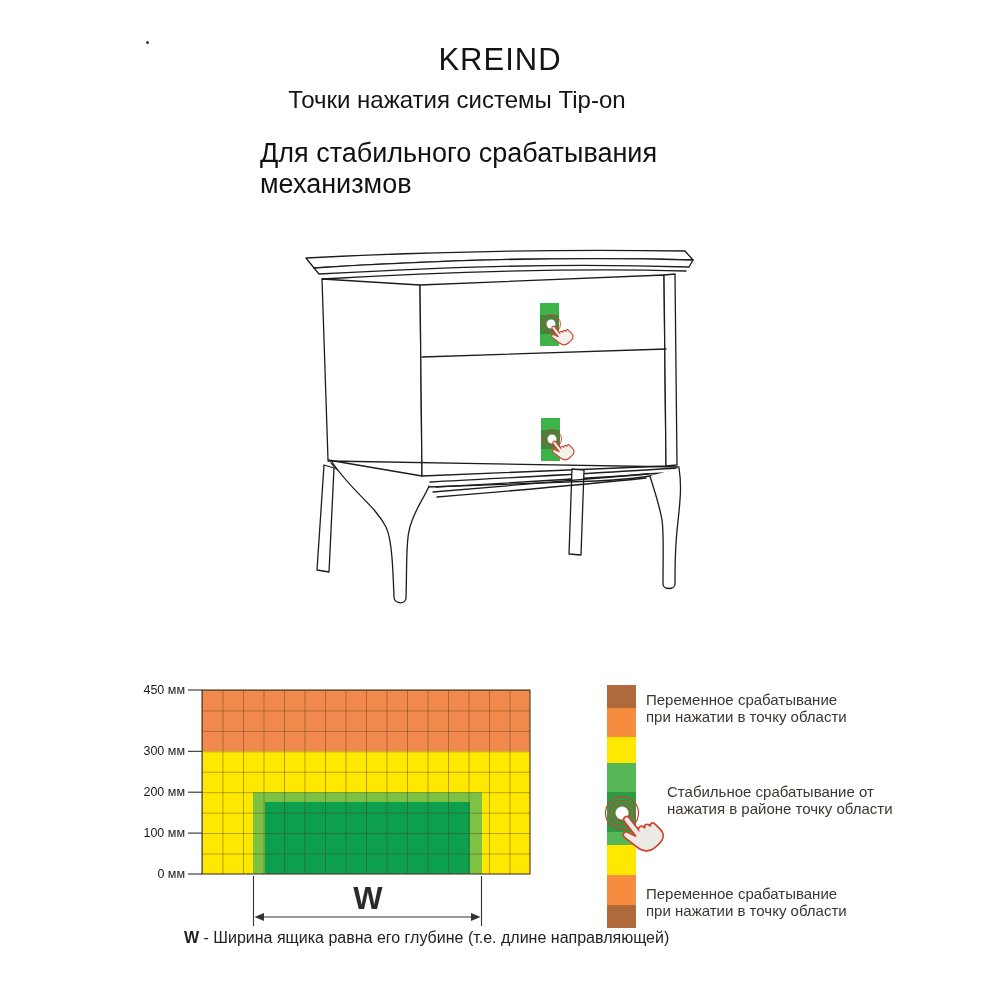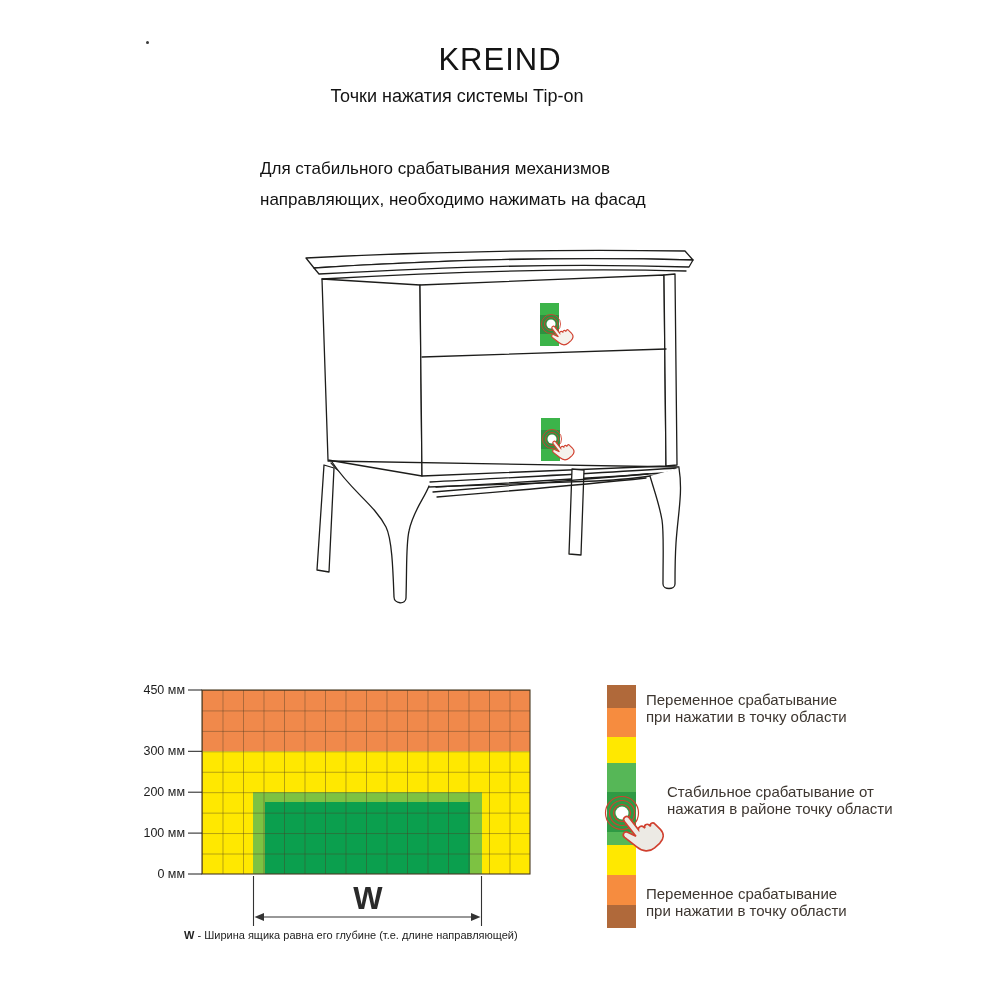--- a/index.html
+++ b/index.html
@@ -1,52 +1,51 @@
 <!DOCTYPE html>
 <html><head>
 <meta charset="utf-8">
 <style>
   html,body{margin:0;padding:0;background:#ffffff;}
   #stage{position:relative;width:928px;height:1000px;background:#ffffff;overflow:hidden;
          font-family:"Liberation Sans", sans-serif;color:#1c1c1c;}
   .abs{position:absolute;}
   #stray-dot{left:146px;top:41px;width:3px;height:3px;background:#3a3a3a;border-radius:50%;}
   #title{left:0;top:42px;width:1000px;text-align:center;font-size:31px;letter-spacing:1px;color:#141414;}
-  #subtitle{left:257px;top:86px;width:400px;text-align:center;font-size:18px;color:#141414;}
-  #descr{left:260px;top:138px;width:500px;font-size:17px;line-height:31px;color:#111;margin-top:15px;}
+  #subtitle{left:257px;top:86px;width:400px;text-align:center;font-size:24px;color:#141414;}
+  #descr{left:260px;top:138px;width:500px;font-size:27px;line-height:31px;color:#111;}
   #furniture-svg{left:270px;top:238px;}
   #grid-svg{left:140px;top:658px;}
   #legend-icon-svg{left:578px;top:776px;}
   
   #legend-bar{left:607px;top:685px;width:29px;height:243px;}
   .seg{width:29px;}
   .c-brown{background:#b0693a;} .c-orange{background:#f68c3f;} .c-yellow{background:#ffe800;}
   .c-green{background:#56b757;}
   #legend-dark-square{left:607px;top:792px;width:29px;height:40px;background:#2f9a44;}
   .legend-text{font-size:15px;line-height:17px;color:#3d3630;}
   #legend-text-1{left:646px;top:691px;}
   #legend-text-2{left:659px;top:783px;margin-left:8px;}
   #legend-text-3{left:646px;top:885px;}
-  #footnote{left:184px;top:929px;font-size:11px;color:#222;}
+  #footnote{left:184px;top:929px;font-size:16px;color:#222;}
   #footnote b{font-weight:bold;}
   svg text{font-family:"Liberation Sans", sans-serif;}
 </style>
 </head>
 <body>
 
 <div id="stage">
 
   <div class="abs" id="stray-dot"></div>
 
   <div class="abs" id="title">KREIND</div>
   <div class="abs" id="subtitle">Точки нажатия системы Tip-on</div>
 
   <div class="abs" id="descr">
     <div>Для стабильного срабатывания механизмов</div>
-    <div>направляющих, необходимо нажимать на фасад</div>
   </div>
 
   <svg class="abs" id="furniture-svg" width="460" height="400" viewBox="270 240 460 400">
     <defs>
       <path id="hand" d="M-2,3 C-2,0.2 2,0.2 2,3 L2,13 C3,11.5 5.6,11.8 5.8,14 L6,15 C6.5,12.8 9.2,13 9.5,15.4 L9.7,16.4 C10.2,14.4 12.8,14.8 13,17 L13.6,22 C14,26 11.5,28.5 7.5,29 L3,29.3 C-1.5,29.5 -5,26.5 -6,21.5 L-8.5,11.5 C-9,9 -6,7.8 -4.8,10 L-2,15.5 Z"></path>
     </defs>
 
     <g stroke="#1d1d1b" fill="none" stroke-width="1.3" stroke-linejoin="round" stroke-linecap="round">
 
       <path fill="#fff" d="M306,260 C420,254 550,251 685,253 L693,262 C560,258 440,262 314,270 Z"></path>

